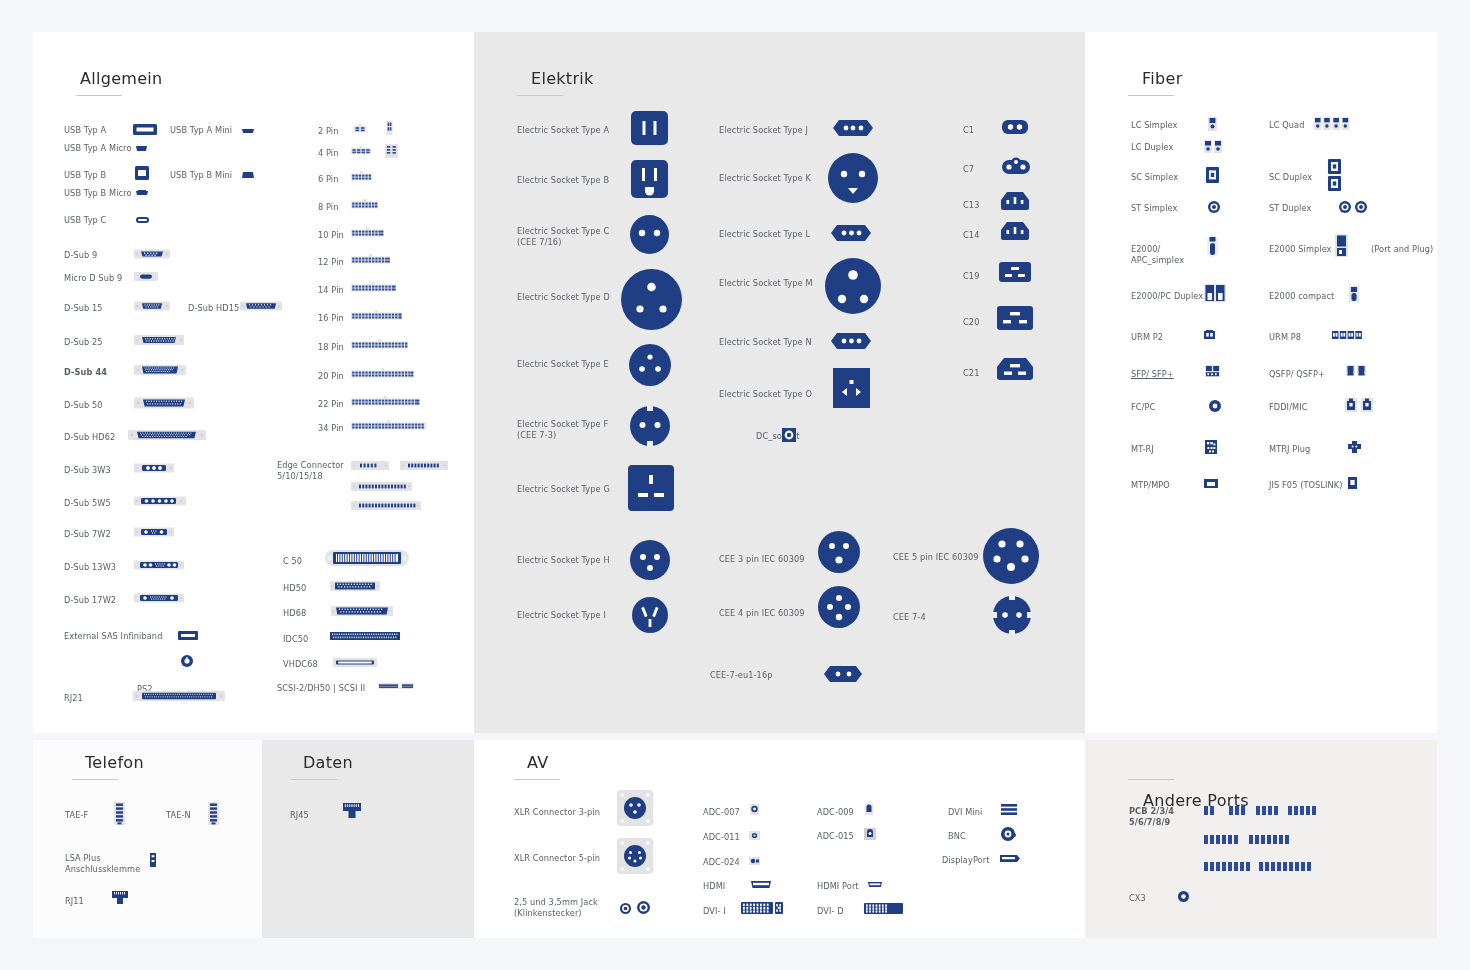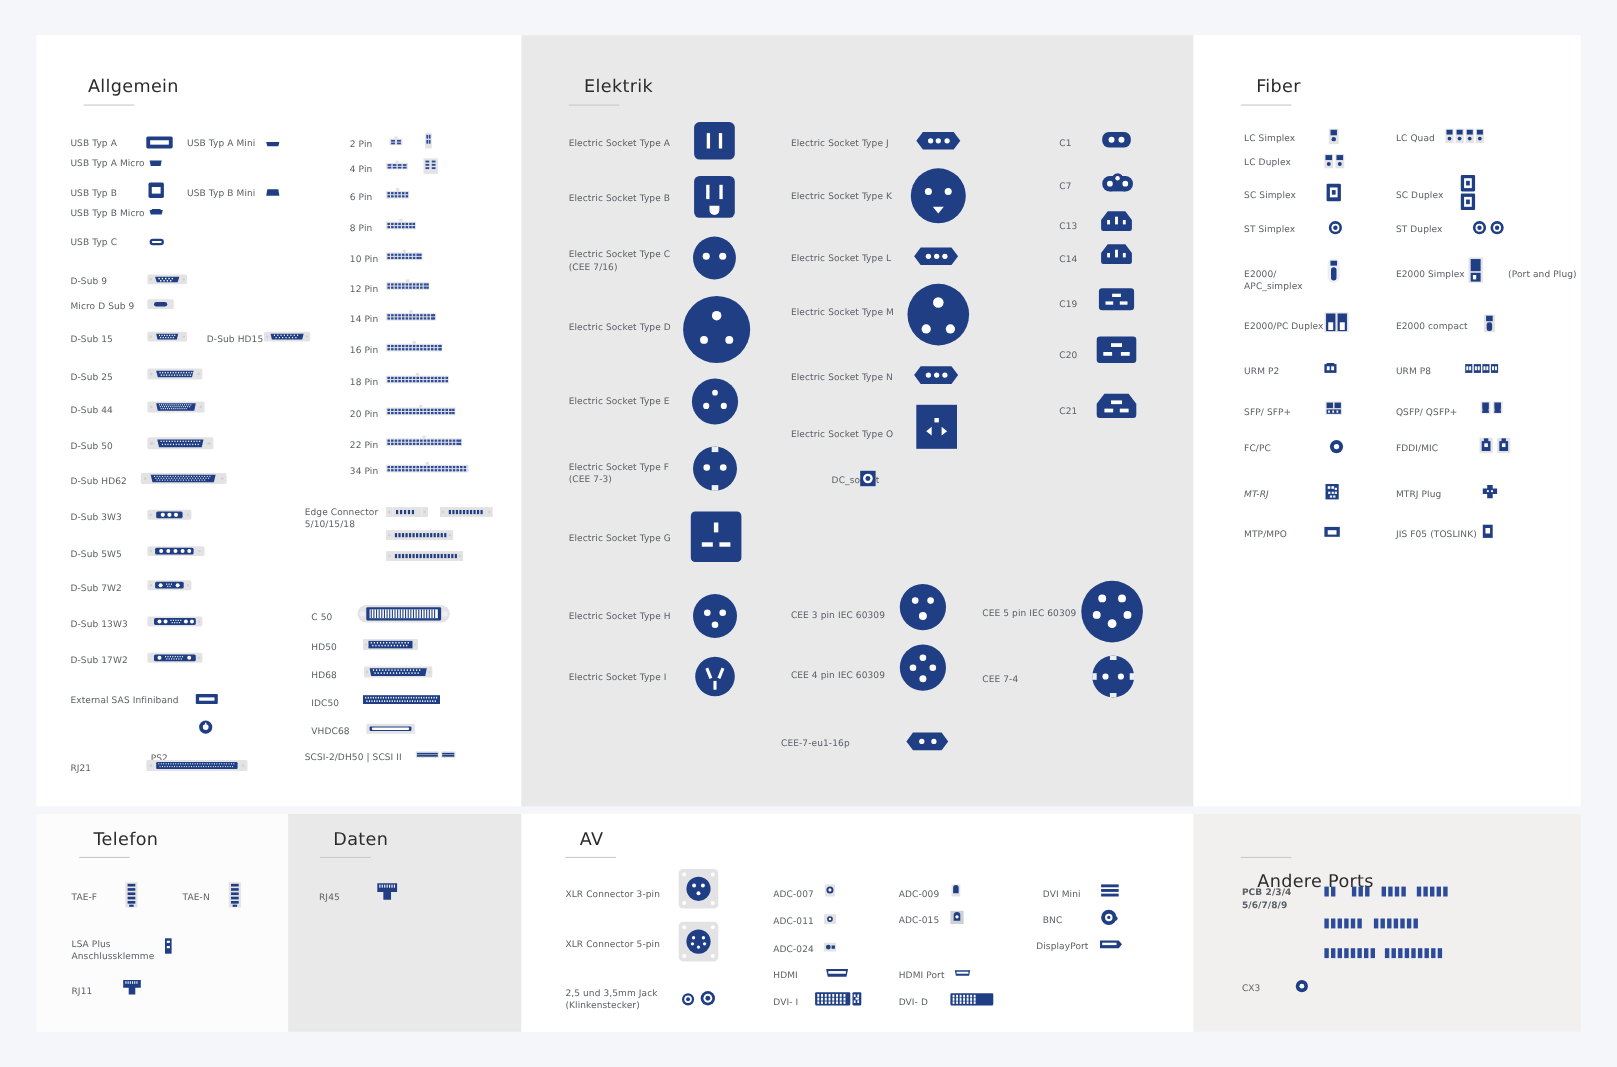--- a/index.html
+++ b/index.html
@@ -247,21 +247,21 @@
         <rect x="31.4" y="8.4" width="1" height="1.3"></rect>
         <rect x="33.8" y="8.4" width="1" height="1.3"></rect>
         <rect x="36.2" y="8.4" width="1" height="1.3"></rect>
         <rect x="38.6" y="8.4" width="1" height="1.3"></rect>
       </g>
     <circle cx="3.5" cy="8" r="1.2" class="g2"></circle>
       <circle cx="46.5" cy="8" r="1.2" class="g2"></circle>
   </svg>
 </div>
 
-<div class="lbl" style="left:64px; top:367px;">D-Sub 44</div>
+<div class="lbl" style="left:64px; top:367px;font-weight:bold;">D-Sub 44</div>
 <div class="ic" style="left:134px; top:362px;">
   <svg width="52" height="16">
     <rect x="0" y="3" width="52" height="10" rx="1.5" class="g"></rect>
     <path d="M8 4.6 L44 4.6 L42.6 11.4 L9.4 11.4 Z" class="b"></path>
     <g class="w">
       <rect x="10.5" y="5.5" width=".9" height="1"></rect>
         <rect x="12.4" y="5.5" width=".9" height="1"></rect>
         <rect x="14.3" y="5.5" width=".9" height="1"></rect>
         <rect x="16.2" y="5.5" width=".9" height="1"></rect>
         <rect x="18.1" y="5.5" width=".9" height="1"></rect>
@@ -1796,21 +1796,21 @@
         <rect x="8.8" y="3" width="1.8" height="3.6"></rect>
         <rect x="11.4" y="3" width="1.8" height="3.6"></rect>
         <rect x="16.6" y="3" width="1.8" height="3.6"></rect>
         <rect x="19.2" y="3" width="1.8" height="3.6"></rect>
         <rect x="24.4" y="3" width="1.8" height="3.6"></rect>
         <rect x="27" y="3" width="1.8" height="3.6"></rect>
       </g>
   </svg>
 </div>
 
-<div class="lbl" style="left:1131px; top:369px;">SFP/ SFP+</div>
+<div class="lbl" style="left:1131px; top:369px;text-decoration:underline;">SFP/ SFP+</div>
 <div class="ic" style="left:1205px; top:365px;">
   <svg width="15" height="12">
       <rect x="0" y="0" width="15" height="12" class="g"></rect>
       <rect x="1" y="1" width="5.8" height="5" class="b"></rect>
       <rect x="8.2" y="1" width="5.8" height="5" class="b"></rect>
       <rect x="1" y="7.2" width="13" height="4" class="b"></rect>
       <rect x="2.4" y="8.2" width="1.6" height="2" class="w"></rect>
       <rect x="6.2" y="8.2" width="1.6" height="2" class="w"></rect>
       <rect x="10" y="8.2" width="1.6" height="2" class="w"></rect>
     </svg>
@@ -1843,21 +1843,21 @@
       <rect x="16" y="0" width="12" height="14" class="g"></rect>
       <path d="M2 3 H10 V12 H2 Z" class="b"></path>
       <path d="M18 3 H26 V12 H18 Z" class="b"></path>
       <rect x="4" y="0.5" width="4" height="3" class="b"></rect>
       <rect x="20" y="0.5" width="4" height="3" class="b"></rect>
       <rect x="4.4" y="5" width="3.2" height="3.4" class="w"></rect>
       <rect x="20.4" y="5" width="3.2" height="3.4" class="w"></rect>
     </svg>
 </div>
 
-<div class="lbl" style="left:1131px; top:444px;font-style:italic;">MT-RJ</div>
+<div class="lbl" style="left:1131px; top:444px;">MT-RJ</div>
 <div class="ic" style="left:1205px; top:440px;">
   <svg width="12" height="14">
       <rect x="0" y="0" width="12" height="14" class="b"></rect>
       <g class="w">
         <rect x="2" y="2" width="2.4" height="2.4"></rect>
         <rect x="5.4" y="2" width="2.4" height="2.4"></rect>
         <rect x="8.4" y="3.4" width="2" height="2"></rect>
         <rect x="2.4" y="7" width="2" height="2"></rect>
         <rect x="5.6" y="7" width="2" height="2"></rect>
         <rect x="8.4" y="7" width="2" height="2"></rect>

